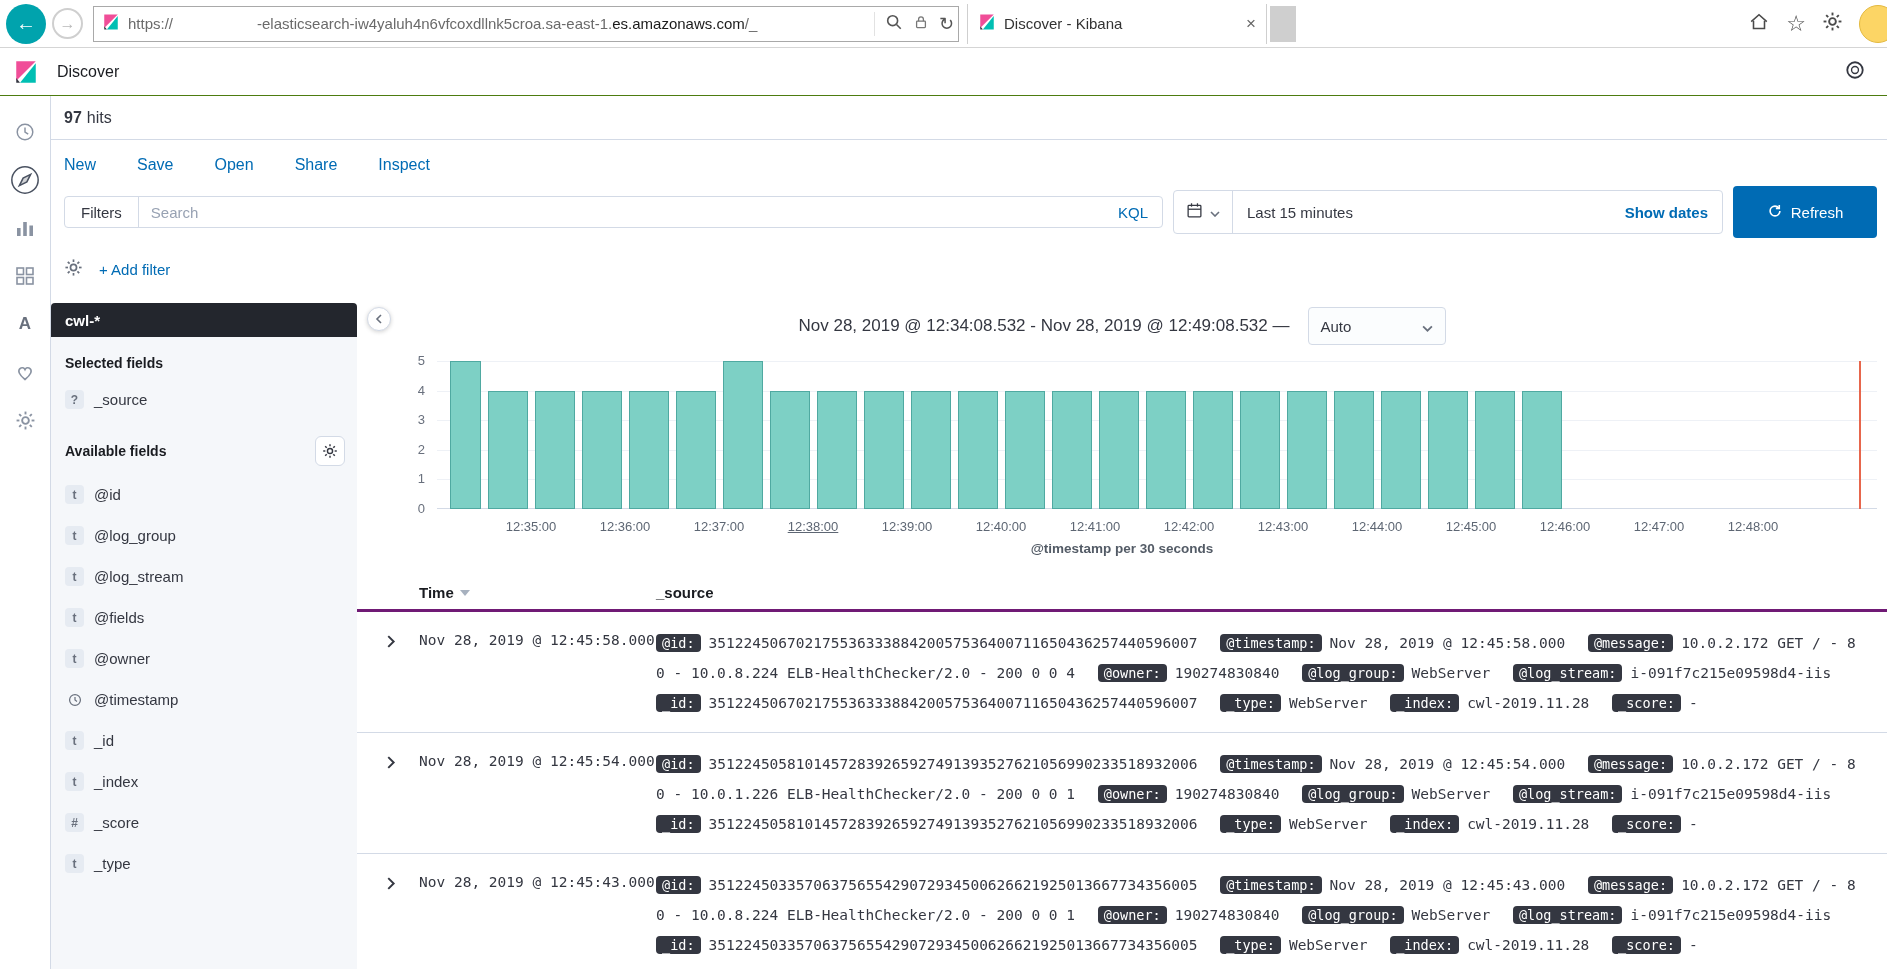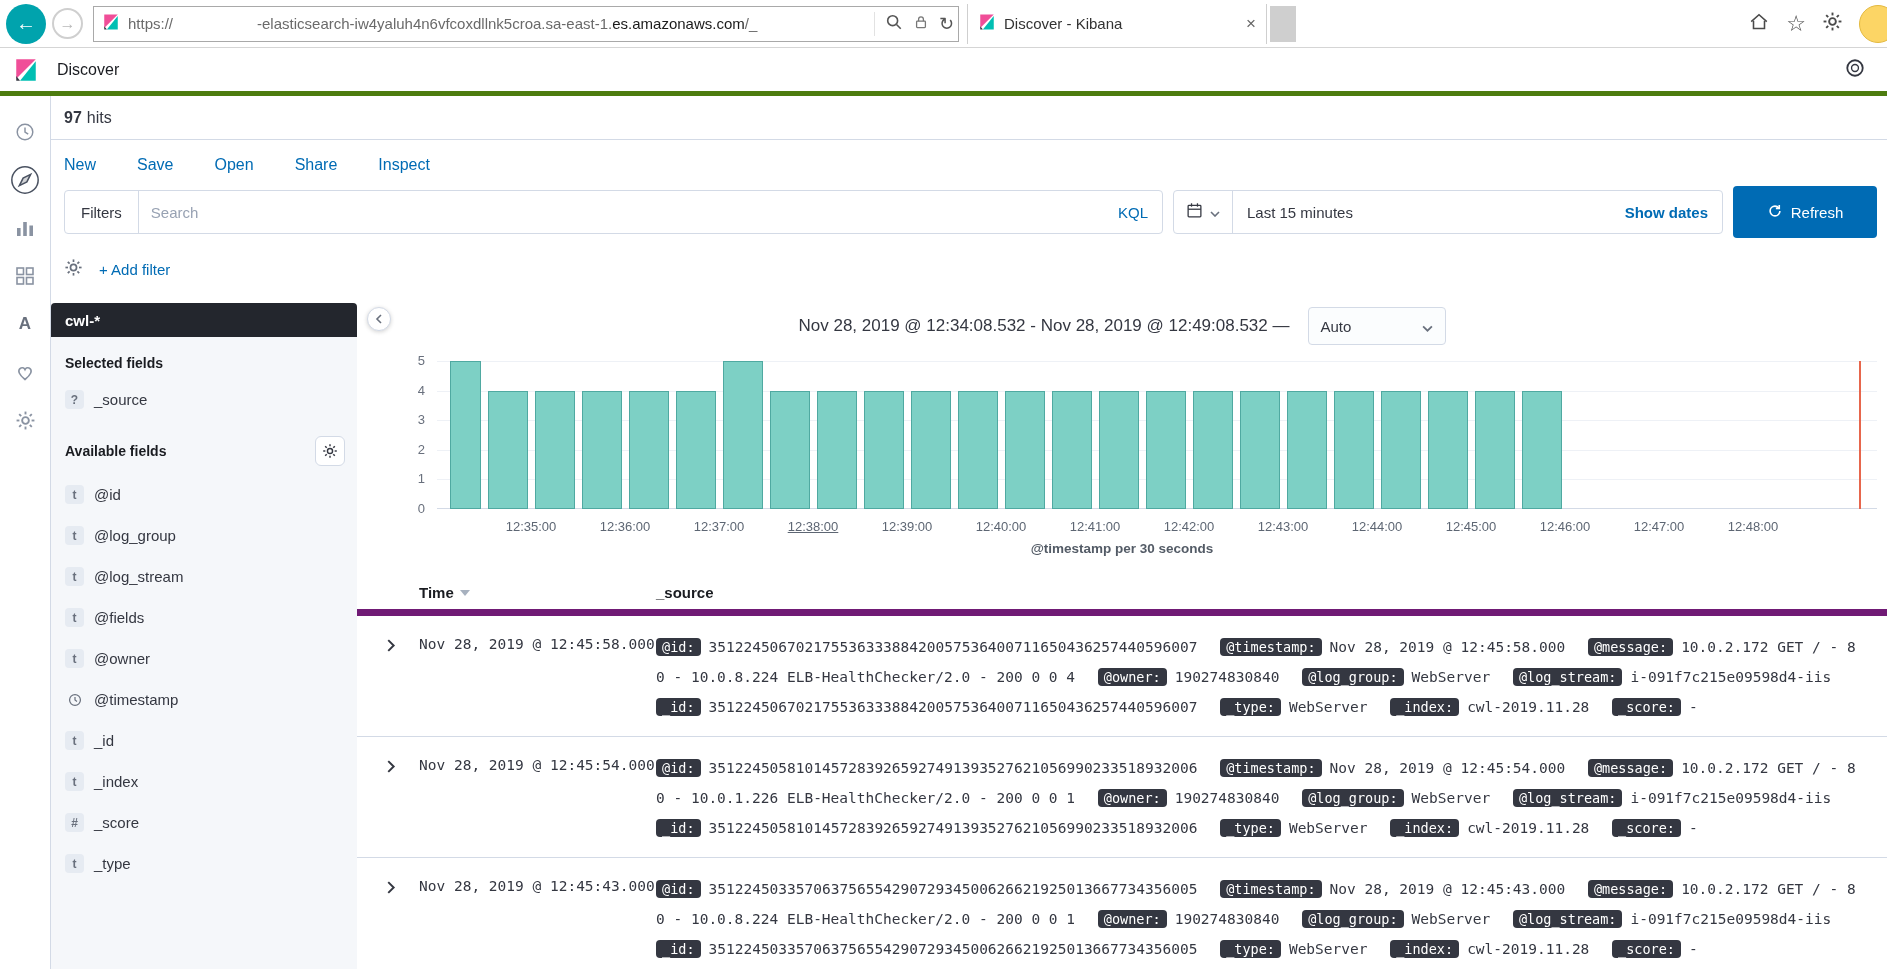--- a/index.html
+++ b/index.html
@@ -27,39 +27,39 @@
   .tab-close { color: #666; font-size: 17px; cursor: pointer; }
   .newtab { width: 26px; height: 36px; background: #cfcfcf; margin-left: 3px; flex: 0 0 auto; cursor: pointer; }
   .chrome-spacer { flex: 1; }
   .chrome-icons { display: flex; align-items: center; gap: 16px; margin-right: -10px; }
   .chrome-icons .star { font-size: 22px; color: #4a4a4a; line-height: 1; cursor: pointer; }
   .avatar { width: 38px; height: 38px; border-radius: 50%; background: #fcd565; border: 1px solid #e3b93f;
     flex: 0 0 auto; position: relative; }
 
   
   .kibana { height: 921px; display: flex; flex-direction: column; }
-  .k-header { height: 48px; display: flex; align-items: center; border-bottom: 5px solid #4d7c0f; flex: 0 0 auto; }
+  .k-header { height: 48px; display: flex; align-items: center; border-bottom: 1px solid #4d7c0f; flex: 0 0 auto; }
   .k-logo-box { width: 51px; display: flex; justify-content: center; }
   .breadcrumb { font-size: 16px; color: #1a1c21; margin-left: 6px; }
   .k-header-right { margin-left: auto; margin-right: 22px; display: flex; align-items: center; }
   .k-body { flex: 1; display: flex; min-height: 0; }
   .rail { width: 51px; border-right: 1px solid #d3dae6; display: flex; flex-direction: column; align-items: center;
     padding-top: 12px; flex: 0 0 auto; }
   .rail-item { height: 48px; display: flex; align-items: center; justify-content: center; width: 100%; cursor: pointer; }
   .rail-letter { font-size: 17px; font-weight: bold; color: #69707d; }
   .k-content { flex: 1; display: flex; flex-direction: column; min-width: 0; }
 
   
   .hits-row { height: 44px; border-bottom: 1px solid #d3dae6; display: flex; align-items: center;
     padding-left: 13px; font-size: 16px; gap: 5px; flex: 0 0 auto; }
   .hits-count { font-weight: bold; }
   .toolbar-row { padding: 16px 13px 2px; display: flex; gap: 41px; flex: 0 0 auto; }
   .tb-link { color: #006bb4; font-size: 16px; cursor: pointer; text-decoration: none; }
   .query-row { padding: 10px 10px 8px 13px; display: flex; gap: 10px; align-items: center; flex: 0 0 auto; }
-  .searchbox { flex: 1; height: 44px; border: 1px solid #d3dae6; border-radius: 4px; display: flex;
+  .searchbox { flex: 1; height: 32px; border: 1px solid #d3dae6; border-radius: 4px; display: flex;
     align-items: center; background: #fff; min-width: 0; }
   .filters-btn { padding: 0 16px; font-size: 15px; color: #343741; border-right: 1px solid #d3dae6; height: 100%;
     display: flex; align-items: center; cursor: pointer; }
   .search-input { flex: 1; border: none; outline: none; font-size: 15px; padding: 0 12px; color: #343741; min-width: 0;
     font-family: "Liberation Sans", sans-serif; }
   .search-input::placeholder { color: #98a2b3; }
   .kql { padding: 0 14px; color: #006bb4; font-size: 15px; cursor: pointer; }
   .datepicker { width: 550px; height: 44px; border: 1px solid #d3dae6; border-radius: 4px; background: #fff;
     display: flex; align-items: center; flex: 0 0 auto; }
   .dp-cal { display: flex; align-items: center; gap: 7px; padding: 0 12px; border-right: 1px solid #d3dae6;
@@ -102,21 +102,21 @@
   .gridline { position: absolute; left: 80px; width: 1440px; height: 1px; background: #eef1f6; }
   .baseline { position: absolute; left: 80px; width: 1440px; height: 1px; background: #d3dae6; bottom: 0; }
   .bar { position: absolute; bottom: 0; border: 1px solid; cursor: crosshair; }
   .now-line { position: absolute; top: 0; bottom: 0; width: 2px; }
   .x-axis { position: relative; height: 24px; margin-top: 6px; }
   .x-tick { position: absolute; transform: translateX(-50%); top: 4px; font-size: 13px; color: #5d6673; }
   .axis-caption { text-align: center; font-size: 13.5px; font-weight: bold; color: #535b66; margin-top: 2px; }
 
   
   .doc-table { margin-top: 28px; }
-  .dt-header { display: flex; padding: 0 28px 8px 62px; border-bottom: 7px solid #701a75; align-items: flex-end; }
+  .dt-header { display: flex; padding: 0 28px 8px 62px; border-bottom: 3px solid #701a75; align-items: flex-end; }
   .dt-time-h { width: 237px; font-weight: bold; font-size: 15px; color: #1a1c21; display: flex; gap: 6px; align-items: center; cursor: pointer; }
   .sort-caret { width: 0; height: 0; border-left: 5px solid transparent; border-right: 5px solid transparent;
     border-top: 6px solid #a7b1bf; display: inline-block; }
   .dt-source-h { font-weight: bold; font-size: 15px; color: #1a1c21; }
   .doc-row { display: flex; border-bottom: 1px solid #d3dae6; padding: 16px 28px 14px 30px; }
   .expand-cell { width: 32px; padding-top: 6px; cursor: pointer; flex: 0 0 auto; }
   .time-cell { width: 237px; font-family: "DejaVu Sans Mono", monospace; font-size: 14.5px; color: #343741;
     padding-top: 4px; flex: 0 0 auto; }
   .source-cell { flex: 1; min-width: 0; font-family: "DejaVu Sans Mono", monospace; font-size: 14.5px;
     line-height: 30px; color: #343741; word-break: break-all; }

